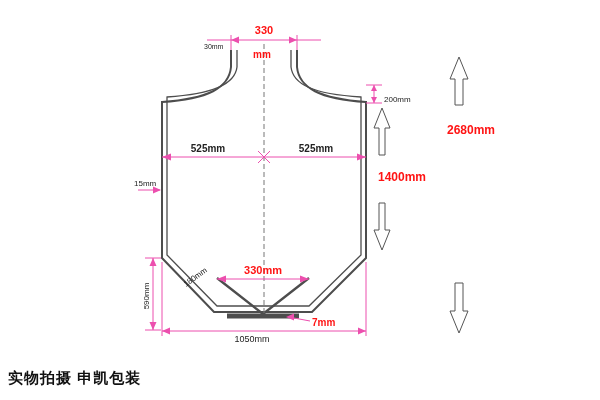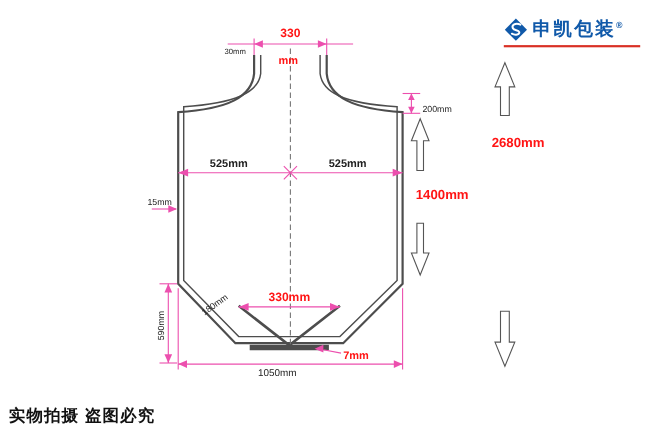--- a/index.html
+++ b/index.html
@@ -19,32 +19,20 @@
   .dim{stroke:#ec4fae;stroke-width:1;fill:none;}
   .dimfill{fill:#ec4fae;stroke:none;}
   .outline{stroke:#4d4d4d;fill:none;}
   .hollow-arrow{fill:#ffffff;stroke:#555;stroke-width:1;}
 </style>
 </head>
 <body>
 
 <div class="stage">
 
-  <div class="logo">
-    <div class="logo-row">
-      <svg class="logo-icon" viewBox="0 0 24 24">
-        <path d="M12 1 L23 12 L12 23 L1 12 Z" fill="#1059a9"></path>
-        <path d="M16.5 7 c-5-2.5-9 0.5-7.5 3.5 1.2 2.4 5.5 1.6 6.3 3.8 0.8 2.4-3.8 3.7-7.3 1.7" stroke="#ffffff" stroke-width="2" fill="none" stroke-linecap="round"></path>
-      </svg>
-      <span>
-        <span class="brand-text">申凯包装</span><sup class="reg">®</sup>
-      </span>
-    </div>
-    <div class="logo-underline"></div>
-  </div>
 
   <svg class="drawing" width="600" height="400" viewBox="0 0 600 400">
 
     <g>
       <path class="outline" stroke-width="2" d="M231 50 L231 67 C229 88 208 99 162 102 L162 258 L214 312 L312 312 L366 258 L366 102 C320 99 299 88 297 67 L297 50"></path>
       <path class="outline" stroke-width="1.3" d="M237 50 L237 67 C235 84 214 94 167 97 L167 255 L217 306 L309 306 L361 255 L361 97 C312 94 293 84 291 67 L291 50"></path>
       <path class="outline" stroke-width="2.4" d="M217 278 L263 314 L309 278"></path>
       <line x1="227" y1="316" x2="299" y2="316" stroke="#4d4d4d" stroke-width="5"></line>
       <line x1="264" y1="44" x2="264" y2="314" stroke="#777" stroke-width="1" stroke-dasharray="5 3"></line>
     </g>
@@ -127,15 +115,15 @@
     </g>
 
     <g>
       <line class="dim" x1="294" y1="318" x2="310" y2="321"></line>
       <polygon class="dimfill" points="286,317 294,313.5 294,320.5"></polygon>
       <text class="lbl-red" x="312" y="326" font-size="10">7mm</text>
     </g>
 
   </svg>
 
-  <div class="watermark">实物拍摄  盗图必究</div>
+  <div class="watermark">实物拍摄  申凯包装</div>
 
 </div>
 
 </body></html>

